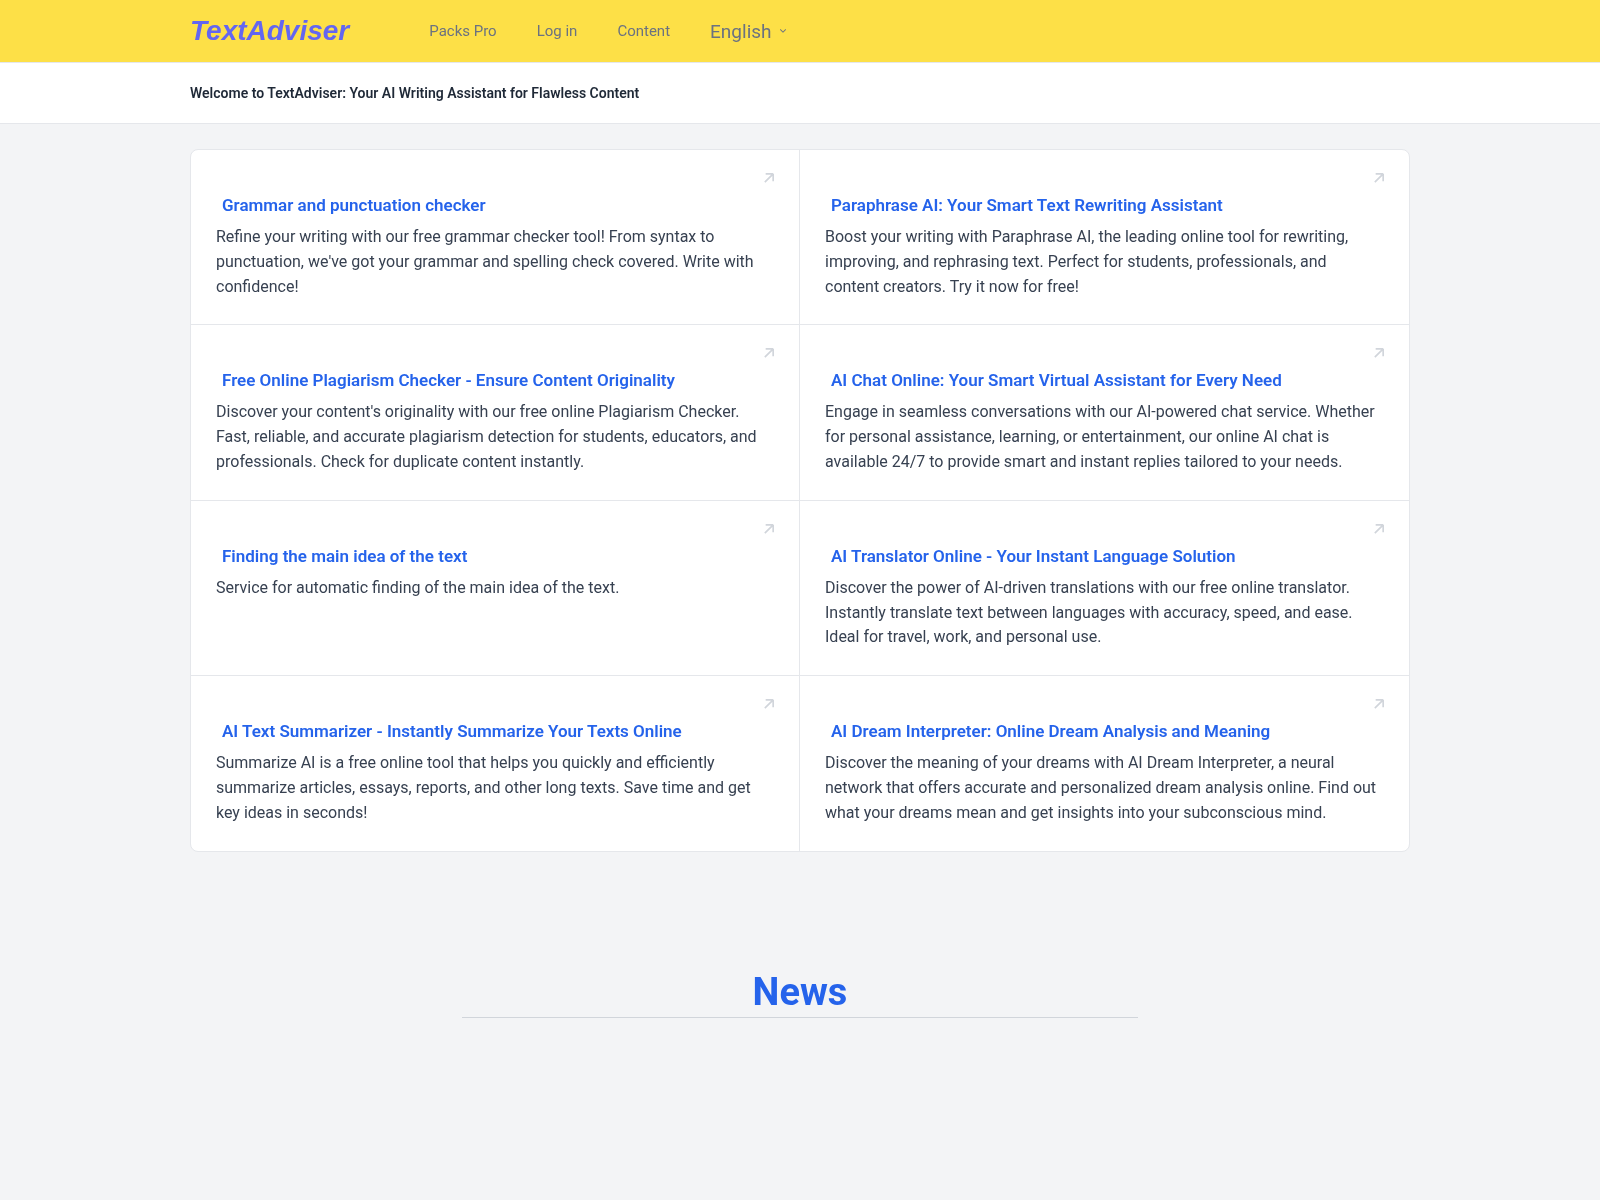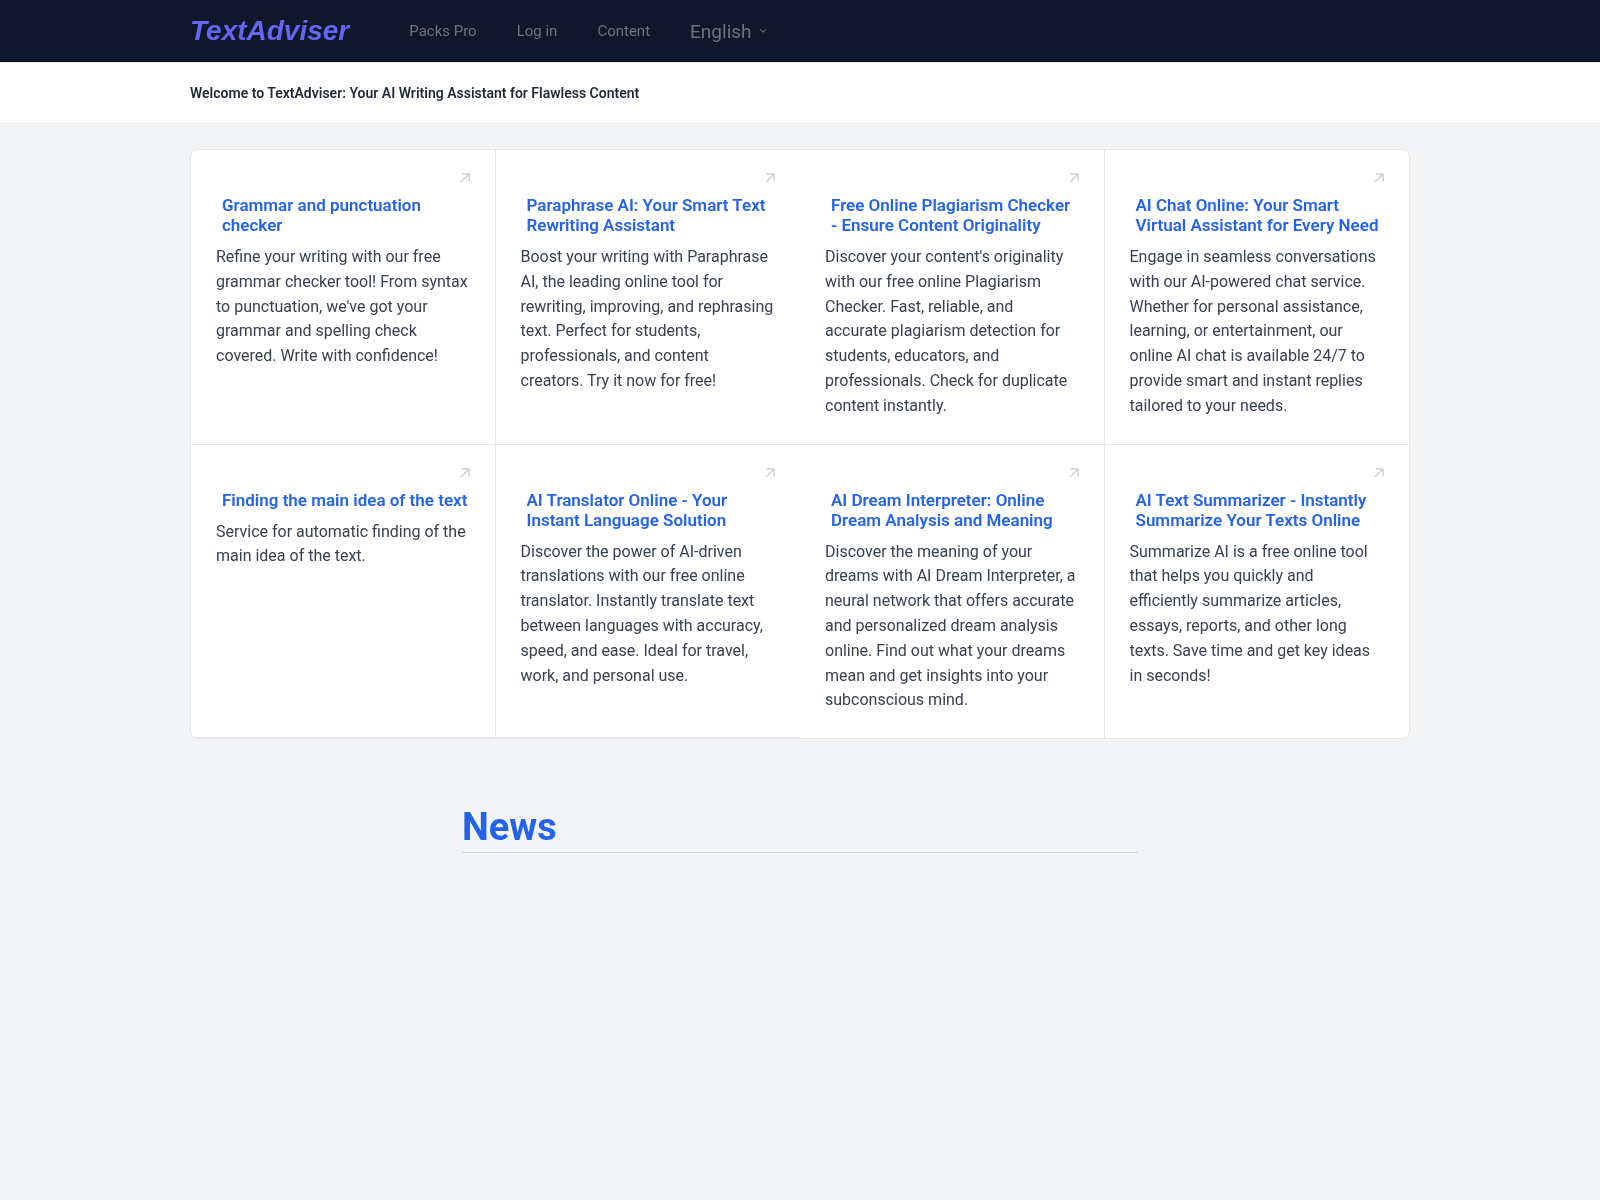--- a/index.html
+++ b/index.html
@@ -7,26 +7,27 @@
       padding: 0;
       box-sizing: border-box;
     }
     body {
       font-family: -apple-system, BlinkMacSystemFont, "Segoe UI", Roboto, Helvetica, Arial, sans-serif;
       background: #f3f4f6;
       color: #1f2937;
       width: 1600px;
     }
     .header {
-      background: #0f172a;
+      background: #fde047;
       border-bottom: 1px solid #e5e7eb;
       height: 63px;
       display: flex;
       align-items: center;
       padding: 0 190px;
+      gap: 20px;
     }
     .logo {
       font-family: "Comic Sans MS", cursive, sans-serif;
       font-size: 28px;
       font-weight: 700;
       color: #6366f1;
       font-style: italic;
       margin-right: 40px;
     }
     .nav {
@@ -64,21 +65,21 @@
     }
     .main {
       padding: 25px 190px 60px;
     }
     .cards-grid {
       background: #ffffff;
       border: 1px solid #e5e7eb;
       border-radius: 8px;
       overflow: hidden;
       display: grid;
-      grid-template-columns: 1fr 1fr 1fr 1fr;
+      grid-template-columns: 1fr 1fr;
     }
     .card {
       padding: 20px 25px 25px 25px;
       position: relative;
       border-bottom: 1px solid #e5e7eb;
     }
     .card:nth-child(odd) {
       border-right: 1px solid #e5e7eb;
     }
     .card:nth-last-child(1),
@@ -102,23 +103,24 @@
       color: #2563eb;
       cursor: pointer;
       padding-left: 6px;
     }
     .card-desc {
       font-size: 16px;
       line-height: 1.55;
       color: #374151;
     }
     .news-section {
-      margin-top: 66px;
+      margin-top: 118px;
       padding-left: 272px;
       padding-right: 272px;
+      text-align: center;
     }
     .news-heading {
       font-size: 38px;
       font-weight: 700;
       color: #2563eb;
       margin-bottom: 10px;
       padding-bottom: 3px;
       border-bottom: 1px solid #d1d5db;
     }
     .news-date {
@@ -204,30 +206,30 @@
         <path d="M7 17L17 7M17 7H8M17 7V16"></path>
       </svg>
       <a class="card-title">AI Translator Online - Your Instant Language Solution</a>
       <p class="card-desc">Discover the power of AI-driven translations with our free online translator. Instantly translate text between languages with accuracy, speed, and ease. Ideal for travel, work, and personal use.</p>
     </div>
 
     <div class="card">
       <svg class="card-arrow" viewBox="0 0 24 24" fill="none" stroke="currentColor" stroke-width="2">
         <path d="M7 17L17 7M17 7H8M17 7V16"></path>
       </svg>
+      <a class="card-title">AI Text Summarizer - Instantly Summarize Your Texts Online</a>
+      <p class="card-desc">Summarize AI is a free online tool that helps you quickly and efficiently summarize articles, essays, reports, and other long texts. Save time and get key ideas in seconds!</p>
+    </div>
+
+    <div class="card">
+      <svg class="card-arrow" viewBox="0 0 24 24" fill="none" stroke="currentColor" stroke-width="2">
+        <path d="M7 17L17 7M17 7H8M17 7V16"></path>
+      </svg>
       <a class="card-title">AI Dream Interpreter: Online Dream Analysis and Meaning</a>
       <p class="card-desc">Discover the meaning of your dreams with AI Dream Interpreter, a neural network that offers accurate and personalized dream analysis online. Find out what your dreams mean and get insights into your subconscious mind.</p>
-    </div>
-
-    <div class="card">
-      <svg class="card-arrow" viewBox="0 0 24 24" fill="none" stroke="currentColor" stroke-width="2">
-        <path d="M7 17L17 7M17 7H8M17 7V16"></path>
-      </svg>
-      <a class="card-title">AI Text Summarizer - Instantly Summarize Your Texts Online</a>
-      <p class="card-desc">Summarize AI is a free online tool that helps you quickly and efficiently summarize articles, essays, reports, and other long texts. Save time and get key ideas in seconds!</p>
     </div>
 
   </div>
 
   <section class="news-section">
     <h2 class="news-heading">News</h2>
   </section>
 </main>
 
 </body></html>

